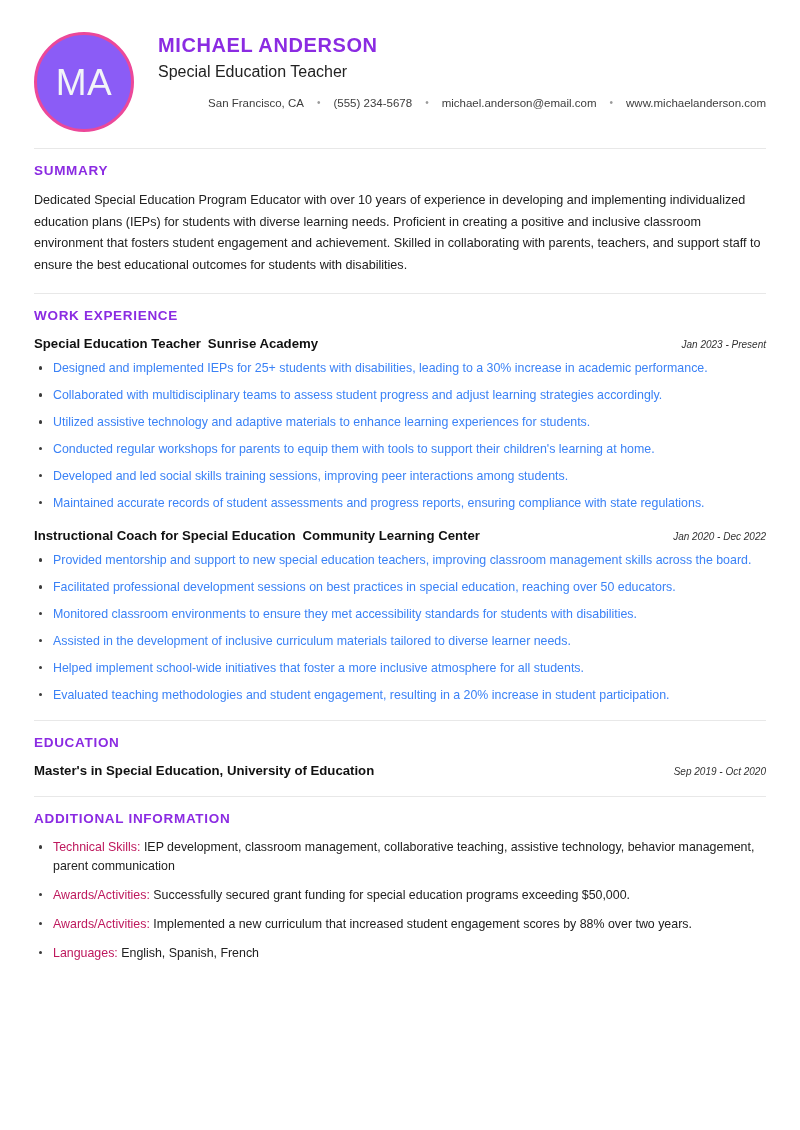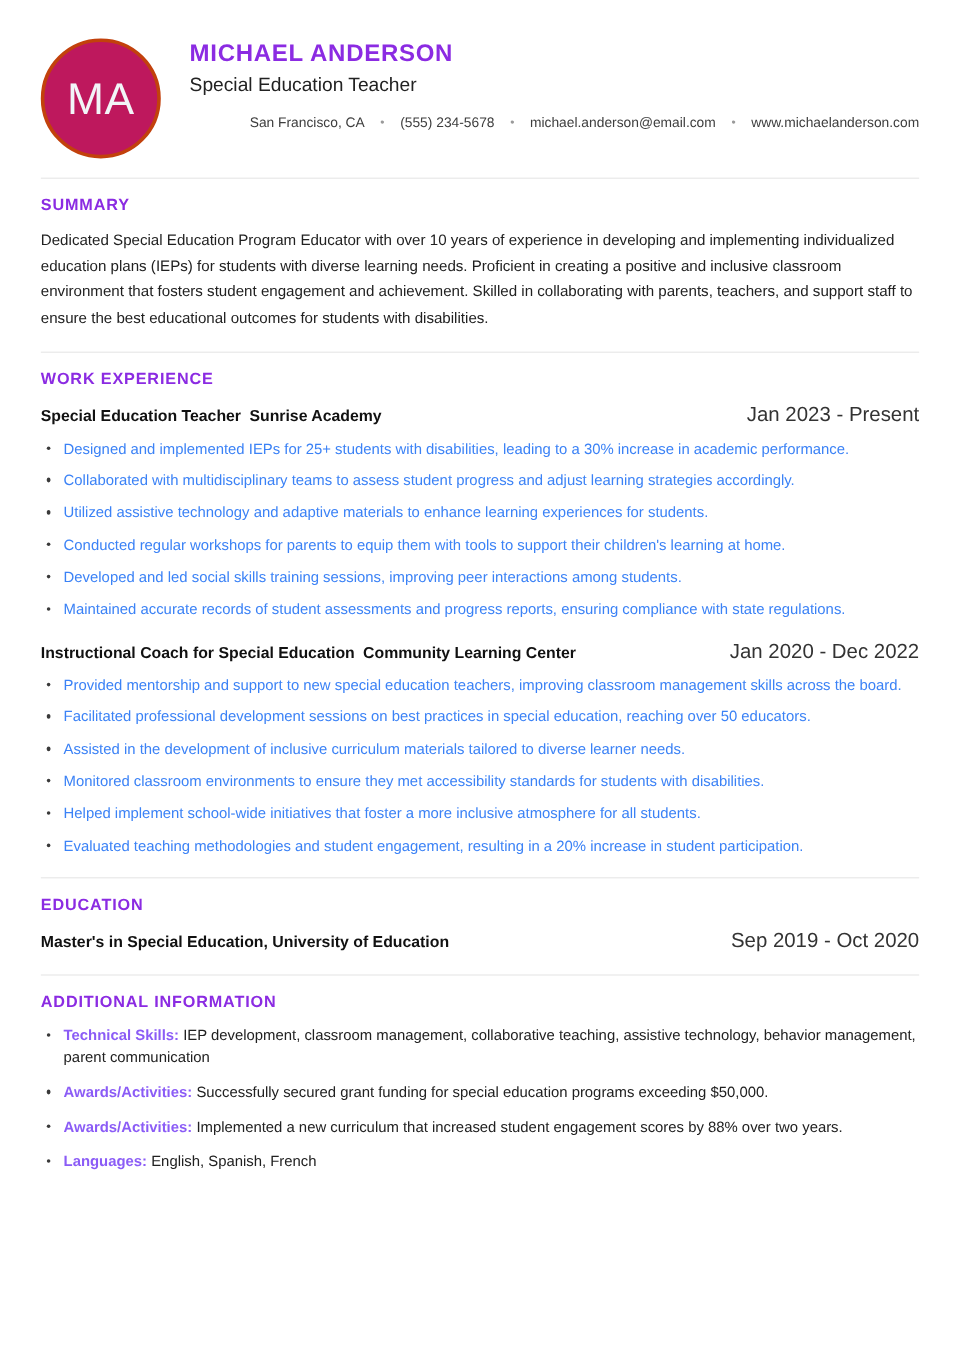--- a/index.html
+++ b/index.html
@@ -27,22 +27,22 @@
   .header {
     display: flex;
     align-items: flex-start;
     padding-top: 6px;
   }
   .avatar {
     width: 94px;
     height: 94px;
     min-width: 94px;
     border-radius: 50%;
-    background: #be185d;
-    border: 3px solid #c2410c;
+    background: #8b5cf6;
+    border: 3px solid #ec4899;
     display: flex;
     align-items: center;
     justify-content: center;
     margin-top: 2px;
   }
   .avatar-initials {
     color: #f2f5f8;
     font-size: 37px;
     font-weight: 400;
     letter-spacing: 0.5px;
@@ -134,21 +134,22 @@
     font-weight: bold;
     color: #111111;
     line-height: 1.35;
   }
   .entry-company {
     font-weight: bold;
     color: #111111;
     margin-left: 7px;
   }
   .entry-date {
-    font-size: 17px;
+    font-size: 10px;
+    font-style: italic;
     color: #333333;
     white-space: nowrap;
     line-height: 1.35;
   }
   ul.bullets {
     list-style: none;
     margin: 7px 0 0 0;
     padding: 0;
   }
   ul.bullets > li {
@@ -194,22 +195,22 @@
     content: "";
     position: absolute;
     left: 5px;
     top: 7px;
     width: 3.4px;
     height: 3.4px;
     border-radius: 50%;
     background: #3a3a3a;
   }
   .info-label {
-    font-weight: bold;
-    color: #8b5cf6;
+    font-weight: normal;
+    color: #be185d;
   }
   .info-value {
     color: #212121;
   }
 </style>
 </head>
 <body>
 
 <div class="page">
 
@@ -264,22 +265,22 @@
     <div class="entry">
       <div class="entry-head">
         <div class="entry-heading">
           <span>Instructional Coach for Special Education</span><span class="entry-company">Community Learning Center</span>
         </div>
         <div class="entry-date">Jan 2020 - Dec 2022</div>
       </div>
       <ul class="bullets">
         <li>Provided mentorship and support to new special education teachers, improving classroom management skills across the board.</li>
         <li>Facilitated professional development sessions on best practices in special education, reaching over 50 educators.</li>
+        <li>Monitored classroom environments to ensure they met accessibility standards for students with disabilities.</li>
         <li>Assisted in the development of inclusive curriculum materials tailored to diverse learner needs.</li>
-        <li>Monitored classroom environments to ensure they met accessibility standards for students with disabilities.</li>
         <li>Helped implement school-wide initiatives that foster a more inclusive atmosphere for all students.</li>
         <li>Evaluated teaching methodologies and student engagement, resulting in a 20% increase in student participation.</li>
       </ul>
     </div>
   </div>
 
   <div class="divider"></div>
 
   <div class="section">
     <div class="section-title">EDUCATION</div>

